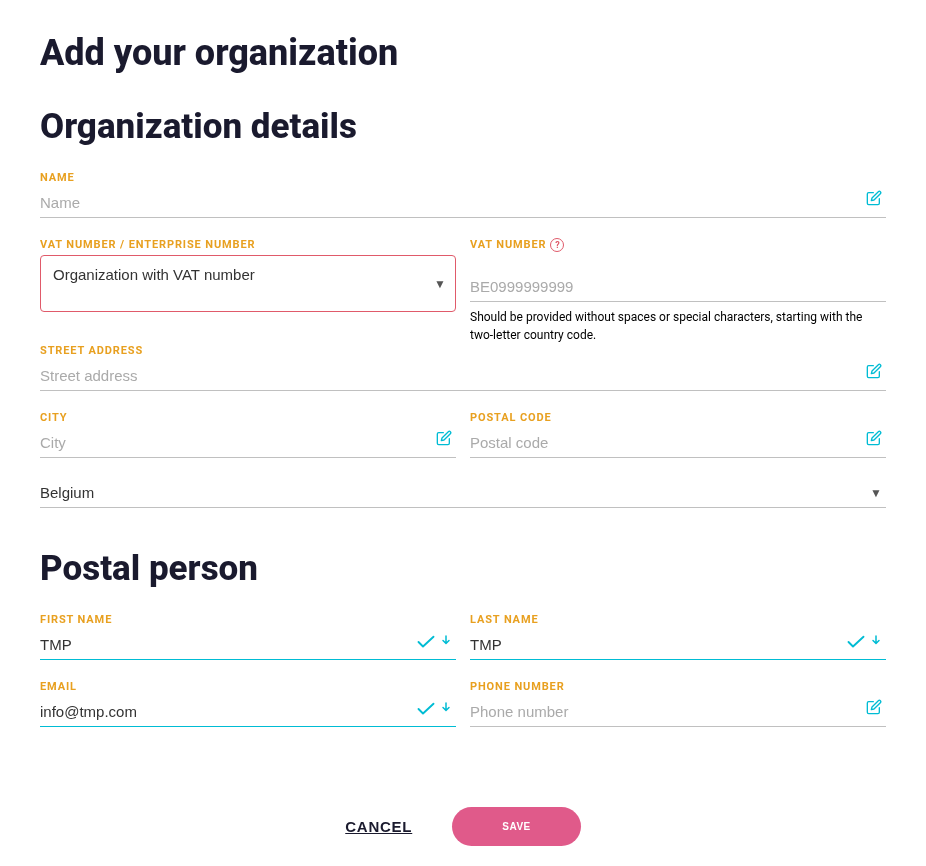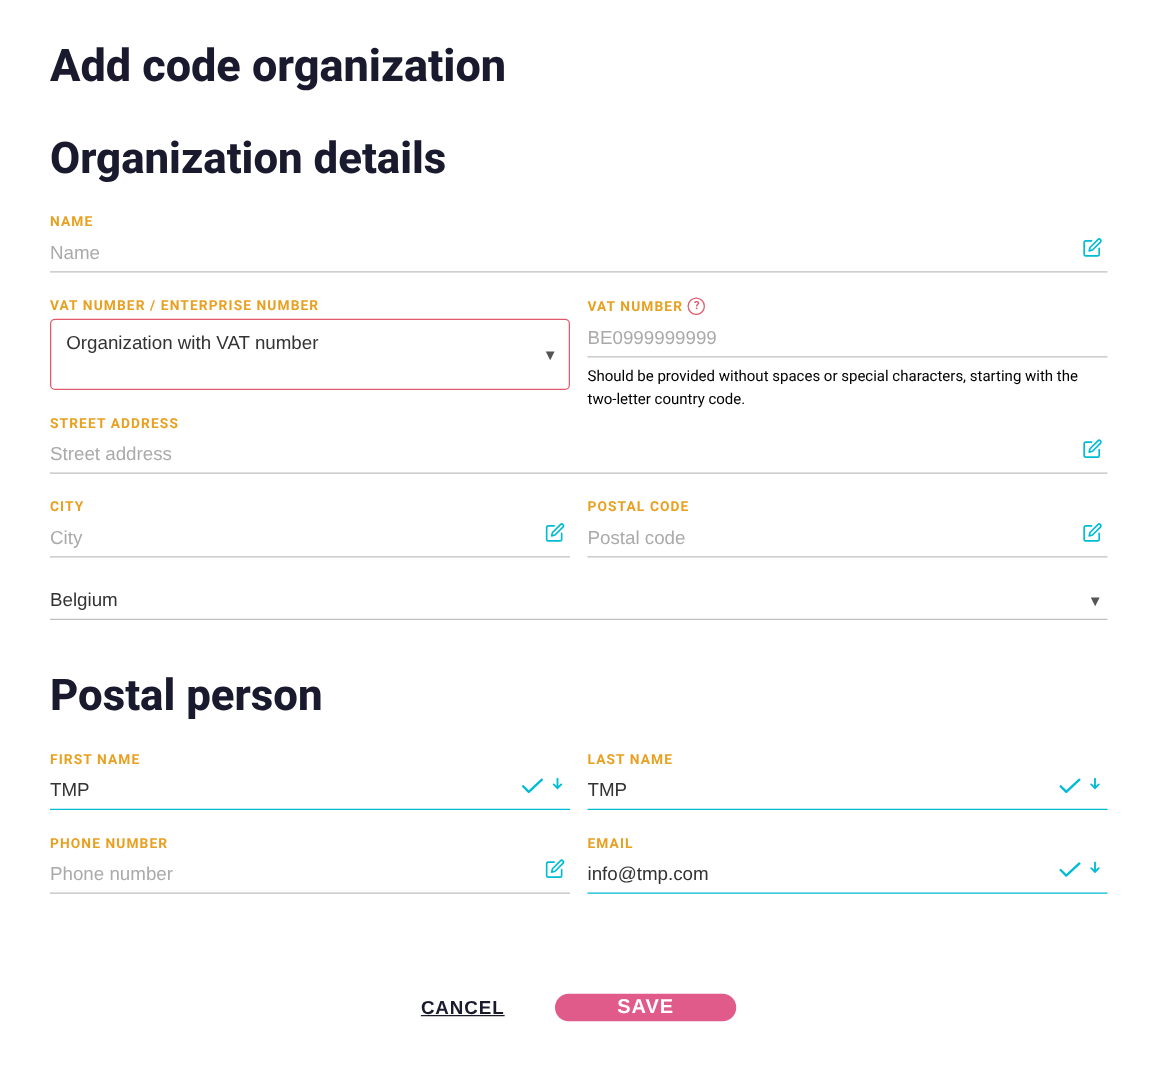--- a/index.html
+++ b/index.html
@@ -164,23 +164,23 @@
       right: 4px;
       bottom: 8px;
       color: #555;
       pointer-events: none;
       font-size: 12px;
     }
 
     
     .vat-label-row {
       display: flex;
-      align-items: center;
+      align-items: flex-start;
       gap: 4px;
-      margin-bottom: 4px;
+      margin-bottom: 20px;
     }
 
     .vat-label-text {
       font-size: 11px;
       font-weight: 700;
       color: #e8a020;
       letter-spacing: 0.08em;
       text-transform: uppercase;
     }
 
@@ -218,33 +218,33 @@
       cursor: pointer;
       text-transform: uppercase;
       letter-spacing: 0.05em;
       text-align: right;
     }
 
     .save-btn {
       background: #e05a8a;
       border: none;
       border-radius: 30px;
-      padding: 2px 50px;
-      font-size: 16px;
+      padding: 14px 50px;
+      font-size: 10px;
       font-weight: 700;
       color: #fff;
       cursor: pointer;
       letter-spacing: 0.05em;
       text-transform: uppercase;
     }
   </style>
 </head>
 <body>
 
-<h1 class="page-title">Add code organization</h1>
+<h1 class="page-title">Add your organization</h1>
 
 <div class="section">
   <h2 class="section-title">Organization details</h2>
 
   <div class="field-wrapper">
     <div class="field-label">NAME</div>
     <input type="text" class="field-input" placeholder="Name" style="">
     <span class="field-icon">
       <svg width="16" height="16" viewBox="0 0 24 24" fill="none" stroke="#00bcd4" stroke-width="2" stroke-linecap="round" stroke-linejoin="round">
         <path d="M11 4H4a2 2 0 0 0-2 2v14a2 2 0 0 0 2 2h14a2 2 0 0 0 2-2v-7"></path>
@@ -350,40 +350,40 @@
         </svg>
         <svg width="12" height="14" viewBox="0 0 16 18" fill="none" stroke="#00bcd4" stroke-width="2" stroke-linecap="round" style="margin-left:2px">
           <path d="M8 1v10M4 7l4 4 4-4"></path>
         </svg>
       </span>
     </div>
   </div>
 
   <div class="two-col">
     <div class="field-wrapper">
+      <div class="field-label">EMAIL</div>
+      <input type="email" class="field-input filled" value="info@tmp.com" style="">
+      <span class="field-icon-check">
+        <svg width="18" height="14" viewBox="0 0 24 18" fill="none" stroke="#00bcd4" stroke-width="2.5" stroke-linecap="round" stroke-linejoin="round">
+          <polyline points="2,9 8,15 22,2"></polyline>
+        </svg>
+        <svg width="12" height="14" viewBox="0 0 16 18" fill="none" stroke="#00bcd4" stroke-width="2" stroke-linecap="round" style="margin-left:2px">
+          <path d="M8 1v10M4 7l4 4 4-4"></path>
+        </svg>
+      </span>
+    </div>
+    <div class="field-wrapper">
       <div class="field-label">PHONE NUMBER</div>
       <input type="tel" class="field-input" placeholder="Phone number" style="">
       <span class="field-icon">
         <svg width="16" height="16" viewBox="0 0 24 24" fill="none" stroke="#00bcd4" stroke-width="2" stroke-linecap="round" stroke-linejoin="round">
           <path d="M11 4H4a2 2 0 0 0-2 2v14a2 2 0 0 0 2 2h14a2 2 0 0 0 2-2v-7"></path>
           <path d="M18.5 2.5a2.121 2.121 0 0 1 3 3L12 15l-4 1 1-4 9.5-9.5z"></path>
         </svg>
       </span>
     </div>
-    <div class="field-wrapper">
-      <div class="field-label">EMAIL</div>
-      <input type="email" class="field-input filled" value="info@tmp.com" style="">
-      <span class="field-icon-check">
-        <svg width="18" height="14" viewBox="0 0 24 18" fill="none" stroke="#00bcd4" stroke-width="2.5" stroke-linecap="round" stroke-linejoin="round">
-          <polyline points="2,9 8,15 22,2"></polyline>
-        </svg>
-        <svg width="12" height="14" viewBox="0 0 16 18" fill="none" stroke="#00bcd4" stroke-width="2" stroke-linecap="round" style="margin-left:2px">
-          <path d="M8 1v10M4 7l4 4 4-4"></path>
-        </svg>
-      </span>
-    </div>
   </div>
 </div>
 
 <div class="bottom-actions">
   <button class="cancel-btn">CANCEL</button>
   <button class="save-btn">SAVE</button>
 </div>
 
 </body></html>

